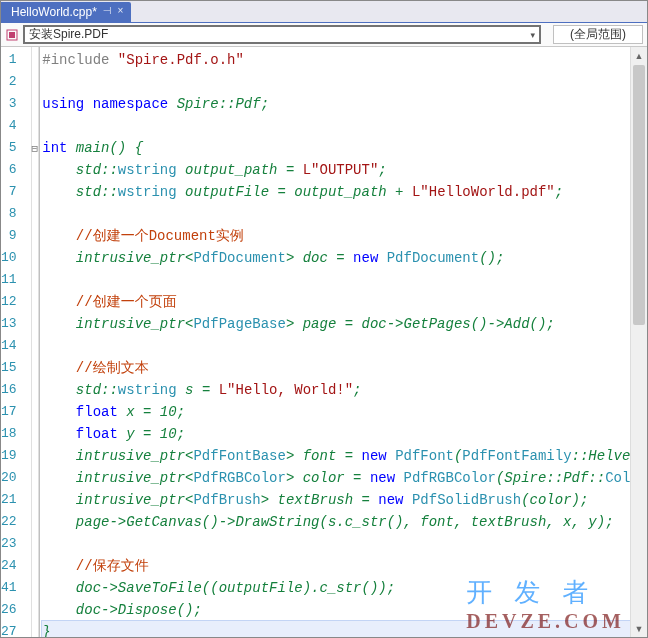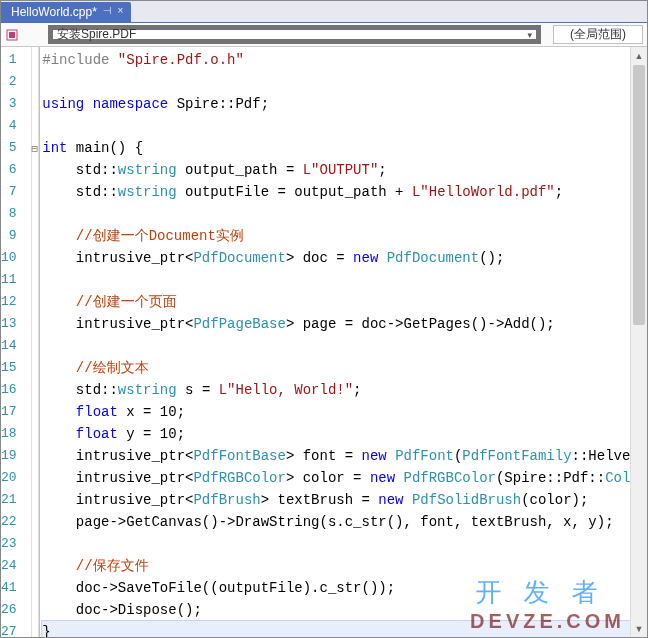--- a/index.html
+++ b/index.html
@@ -45,28 +45,27 @@
     gap: 4px;
   }
   .nav-icon {
     width: 14px; height: 14px;
     display: inline-flex;
     align-items: center; justify-content: center;
   }
   .nav-combo {
     flex: 1;
     height: 19px;
-    border: 5px solid #737373;
+    border: 2px solid #737373;
     background: #fff;
     display: flex;
     align-items: center;
     padding: 0 4px;
     font-size: 12px;
     color: #333;
-    margin-left: 25px;
   }
   .nav-combo .dd {
     margin-left: auto;
     font-size: 9px;
     color: #555;
   }
   .scope-combo {
     width: 90px;
     height: 19px;
     border: 1px solid #c0c0c0;
@@ -128,21 +127,21 @@
     white-space: pre;
     color: #000;
     position: relative;
   }
   .code-line { height: 22px; }
   .code-line.hl { background: #e8eefc; outline:1px solid #c3d4f5; }
   .kw   { color: #0000ff; text-align: center; }
   .str  { color: #a31515; }
   .cmt  { color: #c2410c; }
   .cls  { color: #2b91af; }
-  .op   { color: #000000; }
+  .op   { color: #15803d; font-style: italic; }
   .gray { color: #808080; }
   .scrollbar-v {
     position: absolute;
     right: 0; top: 46px;
     width: 17px;
     bottom: 0;
     background: #f0f0f0;
     border-left: 1px solid #ddd;
   }
   .scrollbar-v .thumb {
@@ -159,23 +158,24 @@
     height: 17px;
     display: flex; align-items:center; justify-content:center;
     font-size: 9px; color: #666;
   }
   .scrollbar-v .arrow.up { top:0; }
   .scrollbar-v .arrow.down { bottom:0; }
   .watermark {
     position: absolute;
     right: 22px;
     bottom: 4px;
-    text-align: center;
+    text-align: left;
     pointer-events: none;
     opacity: 0.7;
+    font-family: Liberation Serif, serif;
   }
   .watermark .cn {
     color: #1e90ff;
     font-size: 26px;
     letter-spacing: 22px;
     font-weight: 400;
   }
   .watermark .en {
     color: #7f1d1d;
     font-size: 20px;

